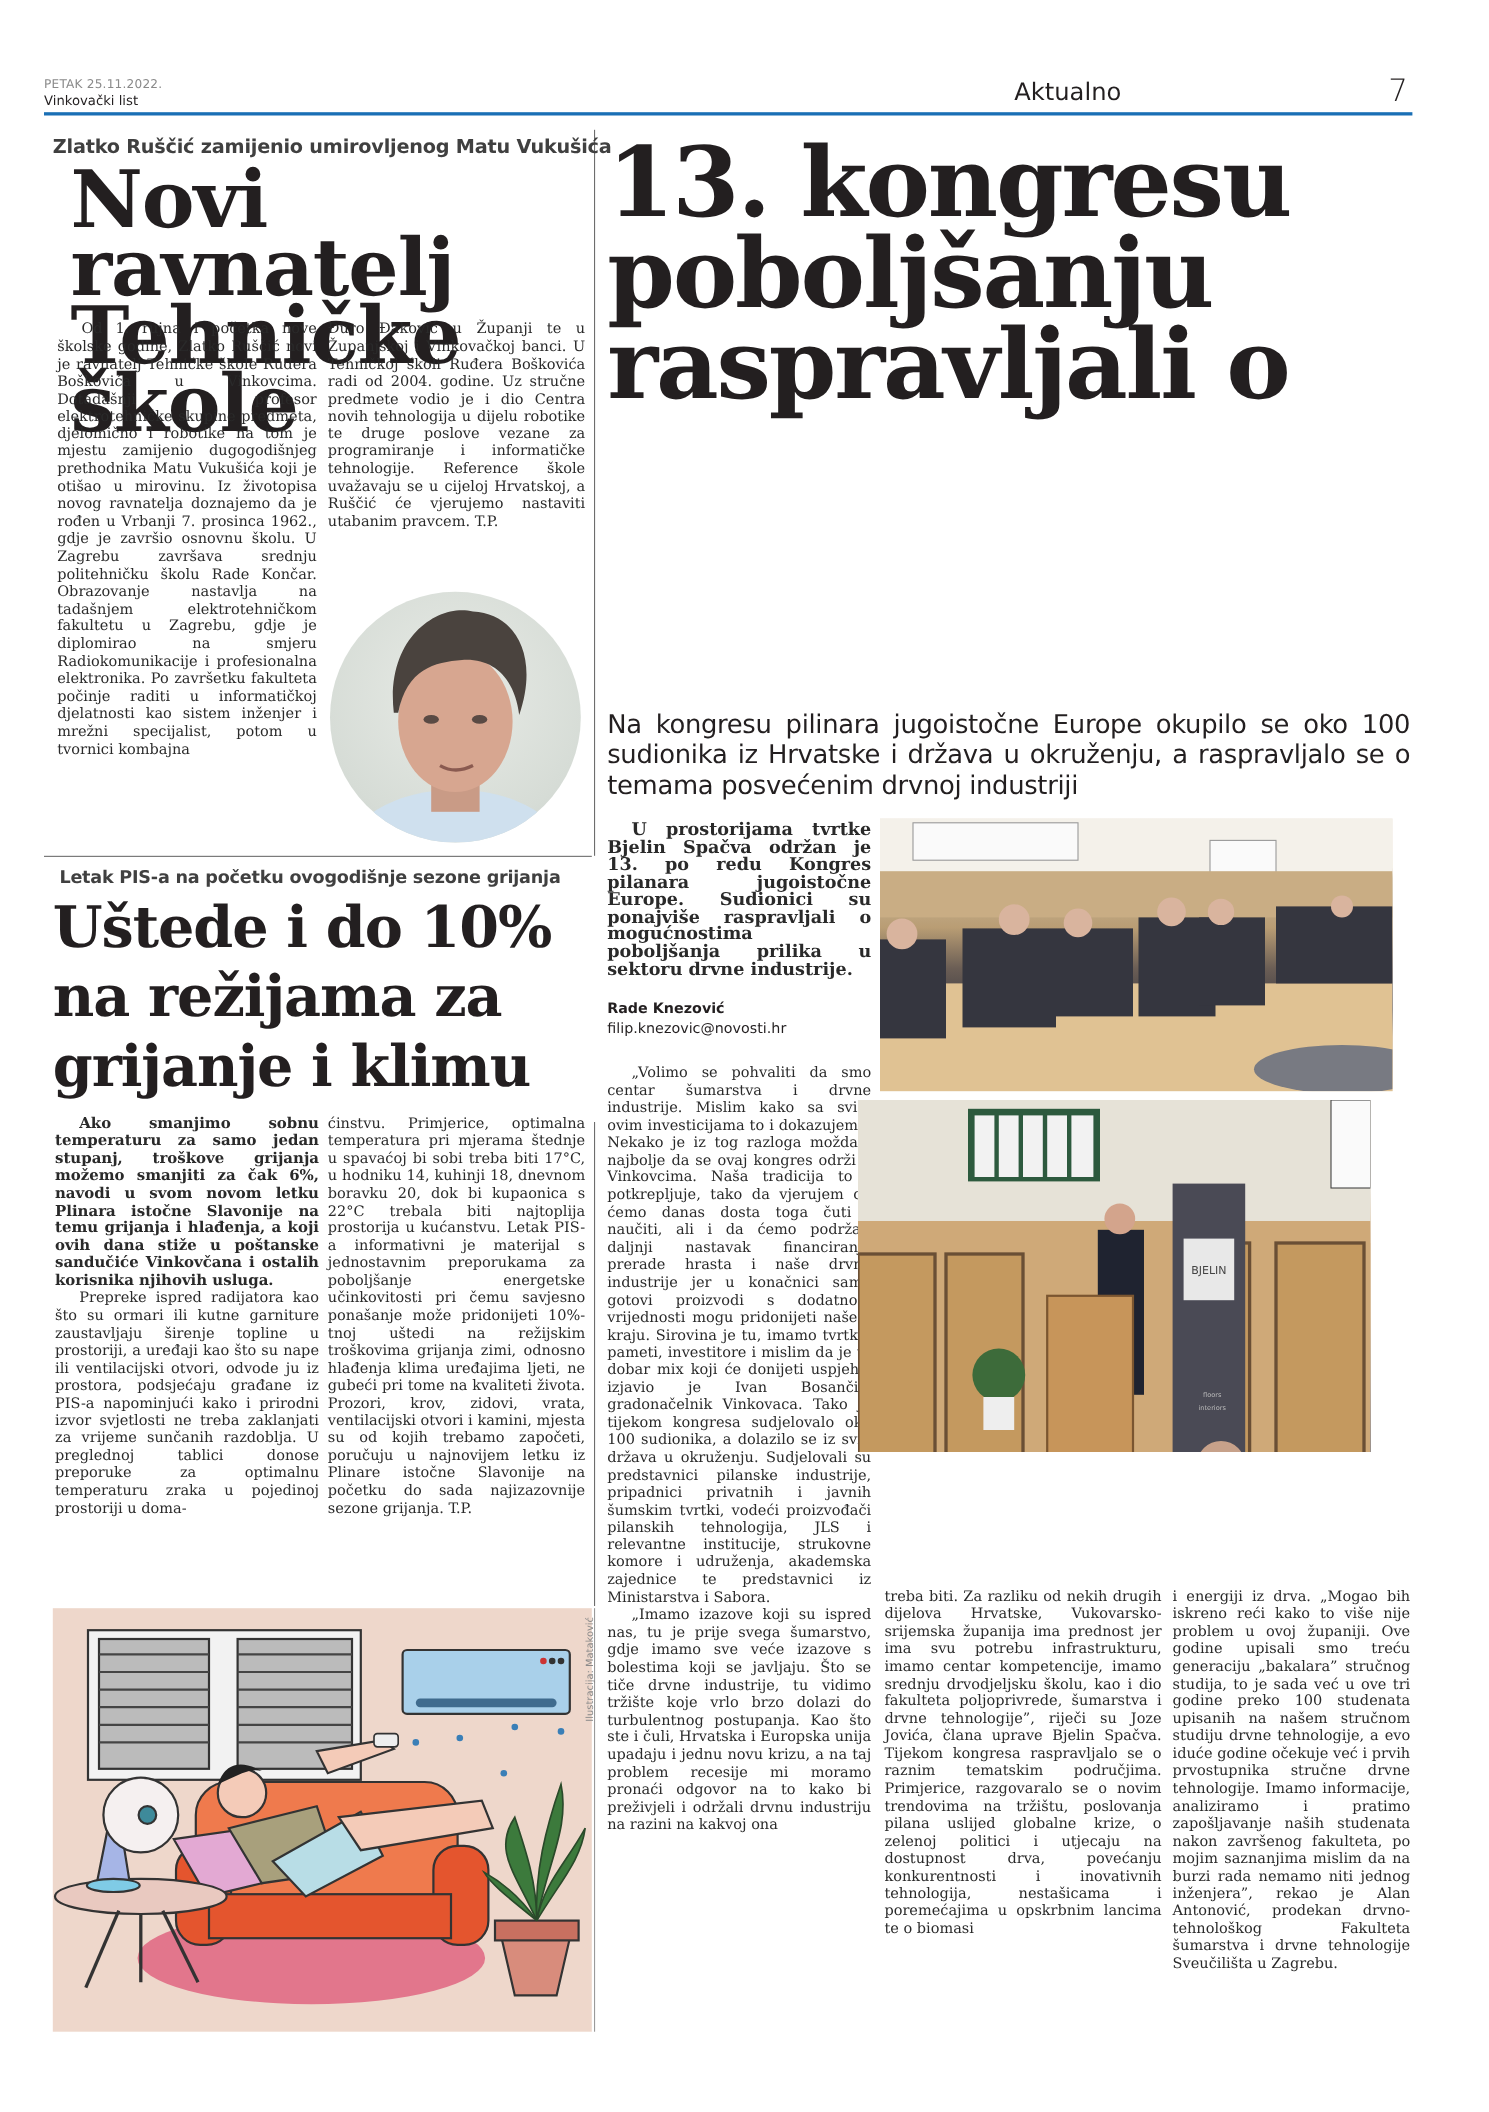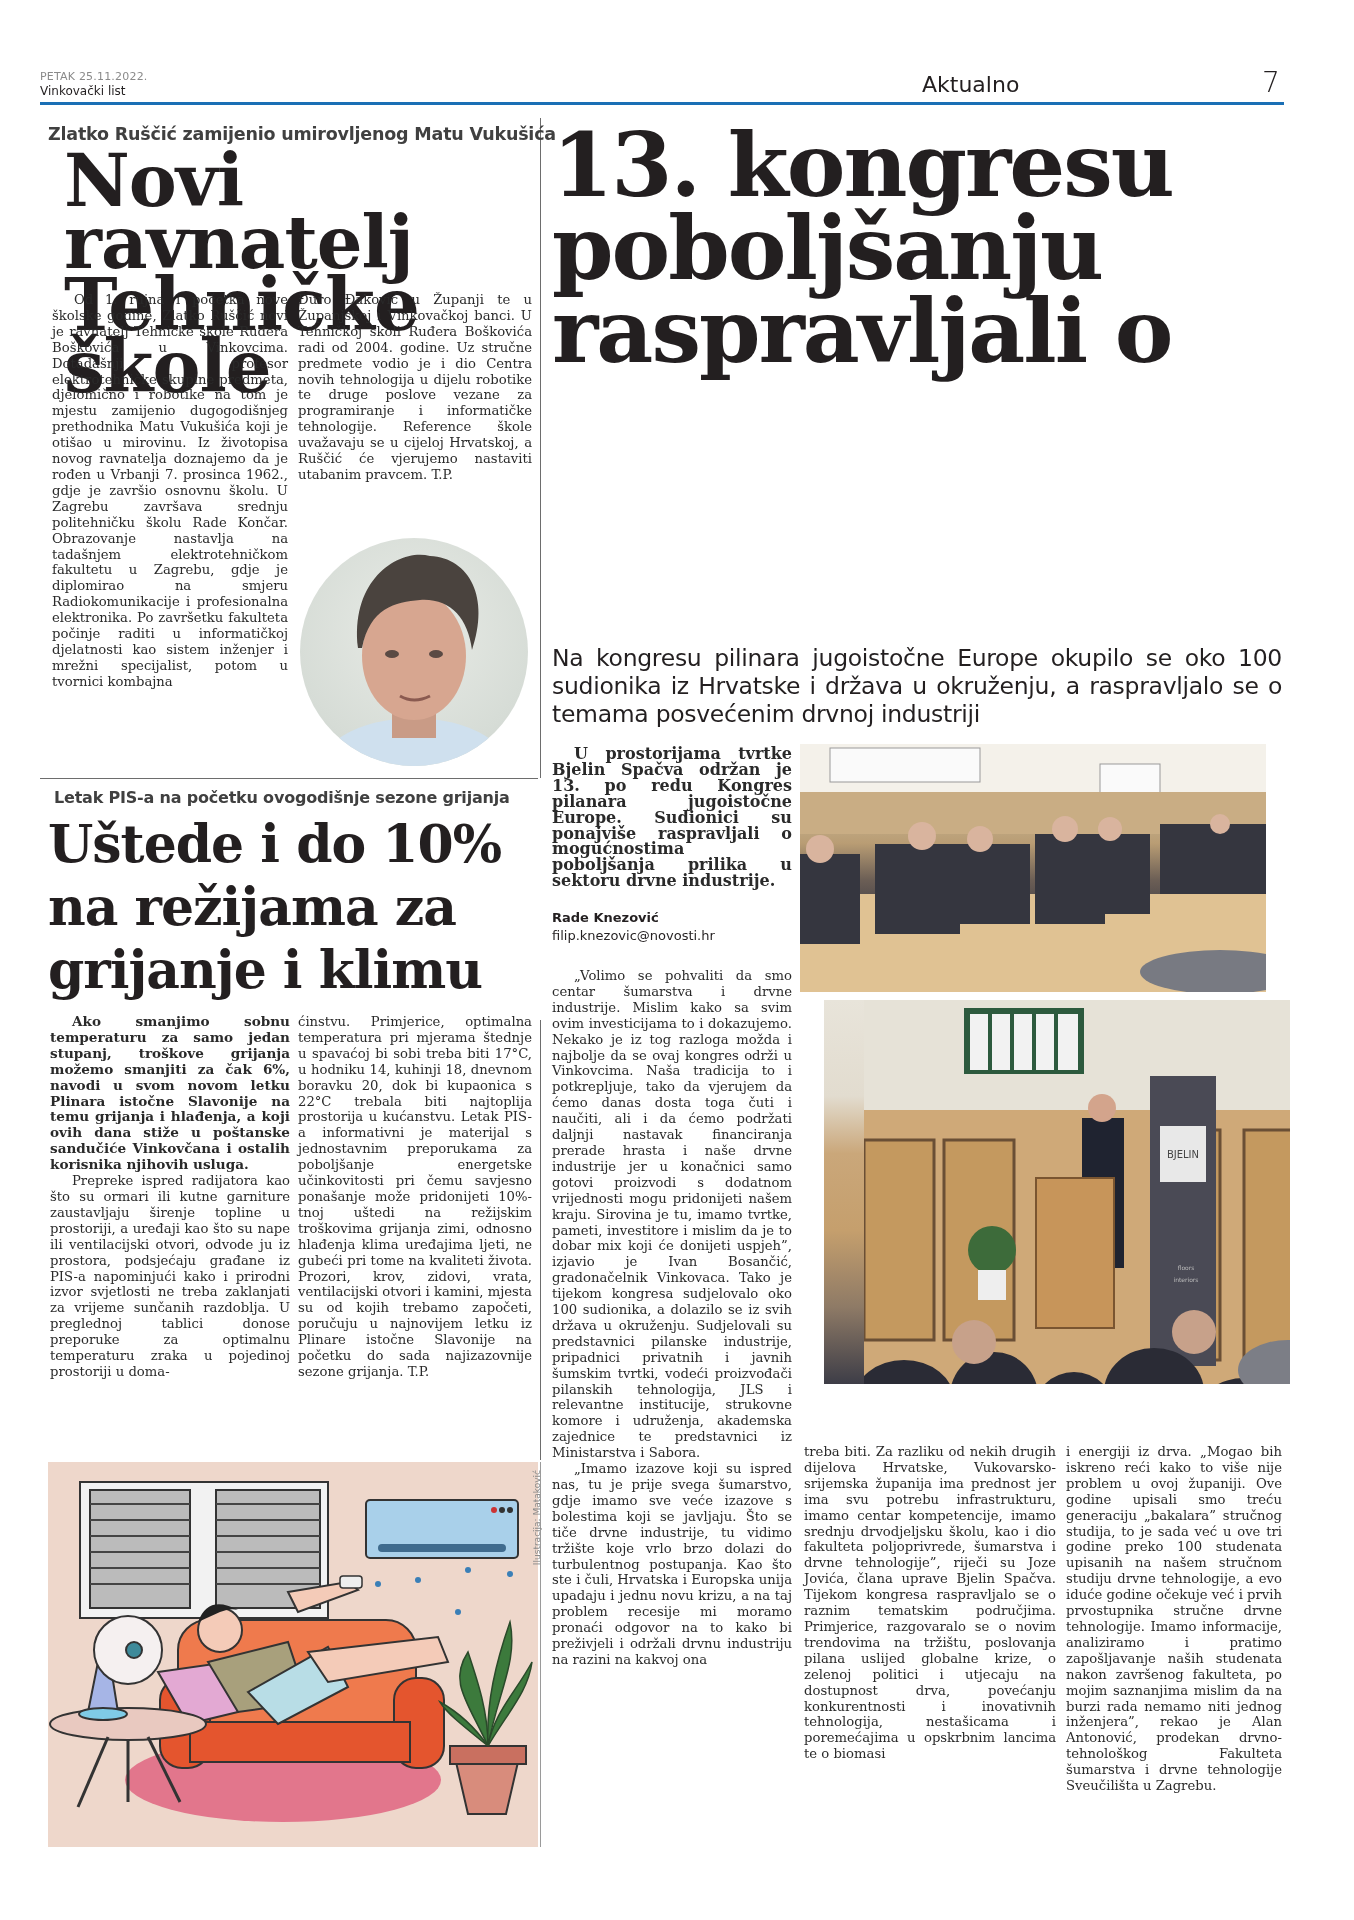--- a/index.html
+++ b/index.html
@@ -28,21 +28,21 @@
 
   .byline-name { font-family: "DejaVu Sans", sans-serif; font-weight: bold; font-size: 13px; color: #231f20; }
   .byline-mail { font-family: "DejaVu Sans", sans-serif; font-size: 13px; color: #231f20; }
 
   
   .portrait { left: 300px; top: 538px; width: 228px; height: 228px; border-radius: 50%; overflow: hidden; background: radial-gradient(circle at 50% 40%, #e8ebe6 0%, #d6dcd6 70%, #c9d0ca 100%); }
 
   
   .photo { overflow: hidden; }
   .photo1 { left: 800px; top: 744px; width: 466px; height: 248px; background: linear-gradient(180deg, #f1ede4 0%, #efe9dc 18%, #c9b89a 22%, #b99d74 40%, #6b5e55 55%, #3f3d44 70%, #c9a978 80%, #dcc39a 100%); }
-  .photo2 { left: 824px; top: 1000px; width: 466px; height: 384px; background: linear-gradient(180deg, #e8e4da 0%, #e2dccf 25%, #caa77a 40%, #c59f6d 60%, #8e7a66 80%, #3d3d47 100%); padding-left: 40px; }
+  .photo2 { left: 780px; top: 1000px; width: 466px; height: 320px; background: linear-gradient(180deg, #e8e4da 0%, #e2dccf 25%, #caa77a 40%, #c59f6d 60%, #8e7a66 80%, #3d3d47 100%); }
 
   
   .illus { left: 48px; top: 1462px; width: 490px; height: 385px; background: #eed7cb; overflow: hidden; }
   .illus-credit { left: 532px; top: 1470px; font-family: "DejaVu Sans", sans-serif; font-size: 9px; color: #8a8a8a; writing-mode: vertical-rl; transform: rotate(180deg); }
 </style>
 </head>
 <body>
 
 <div class="abs hdr-date">PETAK 25.11.2022.</div>
 <div class="abs hdr-paper">Vinkovački list</div>

